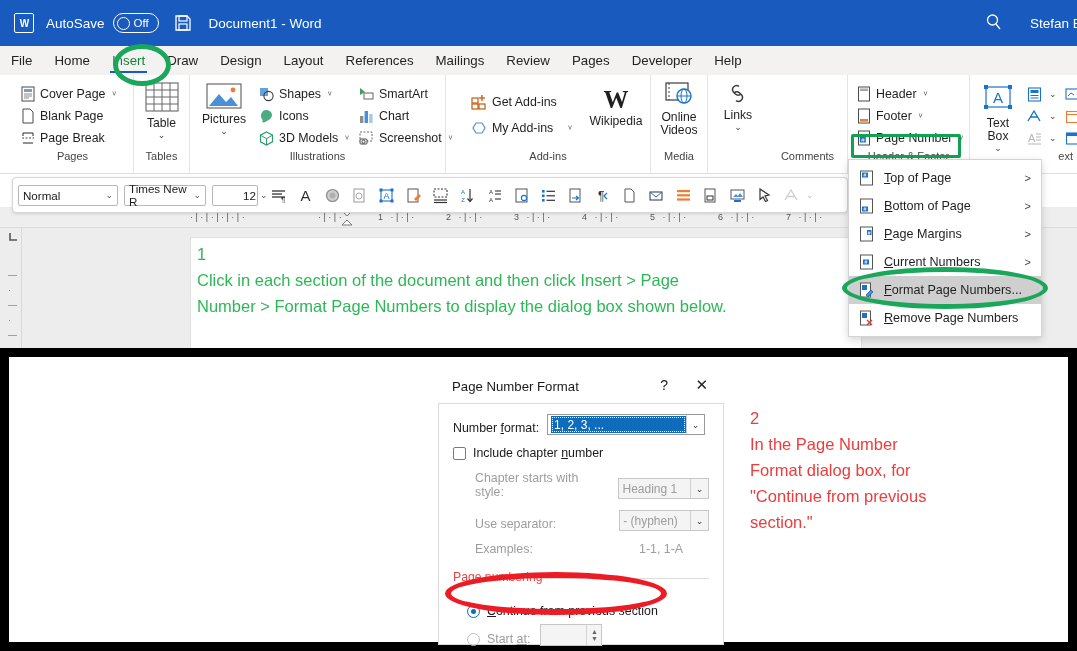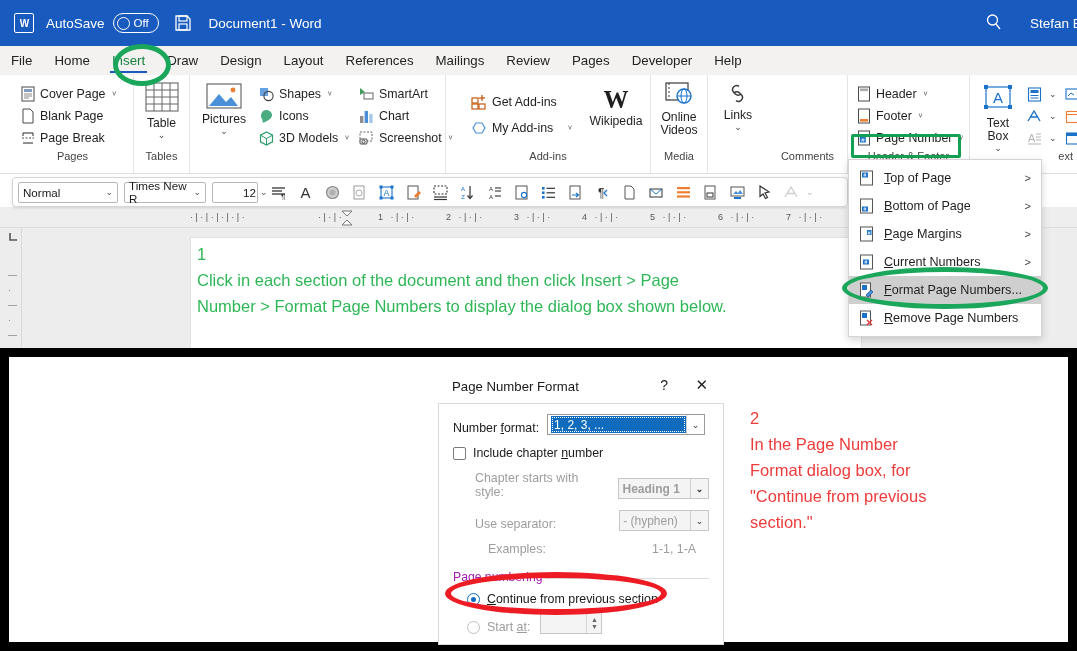--- a/index.html
+++ b/index.html
@@ -94,21 +94,21 @@
     display: flex; align-items: center; height: 28px;
     padding: 0 8px; font-size: 12.6px; color: #1f1f1f; position: relative;
   }
   .mitem.sel { background: #cfcfcf; }
   .mitem .micon { width: 19px; margin-right: 8px; display:flex; justify-content:center; }
   .mitem .arrow { position: absolute; right: 10px; font-size: 11px; color: #444; }
   .ul { text-decoration: underline; }
 
   
   .fmtbar {
-    position: absolute; top: 177px; left: 12px; width: 836px; height: 30px;
+    position: absolute; top: 177px; left: 12px; width: 836px; height: 36px;
     background: #fff; border: 1px solid #d8d6d4; border-radius: 4px;
     box-shadow: 0 1px 3px rgba(0,0,0,.12);
     display: flex; align-items: center; gap: 2px; padding: 0 5px; z-index: 25;
   }
   .combo {
     height: 21px; border: 1px solid #b9b7b5; border-radius: 2px;
     display: flex; align-items: center; justify-content: space-between;
     font-size: 11.6px; padding: 0 4px; color: #1a1a1a; background: #fff;
   }
   .combo .cv { font-size: 9px; color: #555; margin-left: 4px; }
@@ -175,21 +175,21 @@
     outline: 1px dotted #fff; outline-offset: -2px; font-size: 12px;
   }
   .cbx { width: 13px; height: 13px; border: 1px solid #7a7a7a; border-radius: 2px; margin-right: 7px; }
   .radio { width: 13px; height: 13px; border: 1px solid #7a7a7a; border-radius: 50%; margin-right: 7px; position: relative; }
   .radio.on { border: 1px solid #0F6CBD; }
   .radio.on::after {
     content: ""; position: absolute; left: 3px; top: 3px;
     width: 5px; height: 5px; border-radius: 50%; background: #0F6CBD;
   }
   .radio.dis { border-color: #c0c0c0; }
-  .grouphdr { font-size: 12.2px; color: #a21caf; margin-bottom: 8px; position: relative; }
+  .grouphdr { font-size: 12.2px; color: #ef4444; margin-bottom: 20px; position: relative; }
   .grouphdr::after {
     content:""; position:absolute; left:92px; right:0; top:8px; height:1px; background:#dcdcdc;
   }
   .redtext {
     position: absolute; left: 741px; top: 48px; width: 280px;
     color: #EE3B3B; font-size: 16.5px; line-height: 26px;
   }
   .red-oval {
     position: absolute; left: 6px; top: 168px; width: 222px; height: 43px;
     border: 6px solid #ED1C24; border-radius: 50%; z-index: 5; pointer-events: none;
@@ -349,20 +349,21 @@
       <div class="ritem">
         <svg width="15" height="15" viewBox="0 0 15 15">
             <rect x="1" y="1" width="12" height="9" fill="none" stroke="#666" stroke-width="1" stroke-dasharray="2 1.5"></rect>
             <rect x="1" y="8" width="7" height="5" rx="1" fill="#fff" stroke="#444" stroke-width="1"></rect>
             <circle cx="4.5" cy="10.7" r="1.6" fill="none" stroke="#444" stroke-width="1"></circle>
           </svg>
         <span>Screenshot</span>
         <span class="cvr">ⱽ</span>
       </div>
     </div>
+    <div class="glabel">Illustrations</div>
   </div>
 
   <div class="rgroup" style="left:446px; width:205px;">
     <div style="position:absolute; left:22px; top:14px;">
       <div class="ritem" style="height:26px;">
         <svg width="16" height="16" viewBox="0 0 16 16">
             <rect x="1" y="4" width="6" height="5" fill="none" stroke="#C55A11" stroke-width="1.2"></rect>
             <rect x="1" y="10" width="6" height="5" fill="none" stroke="#C55A11" stroke-width="1.2"></rect>
             <rect x="8" y="10" width="6" height="5" fill="none" stroke="#C55A11" stroke-width="1.2"></rect>
             <line x1="11" y1="1" x2="11" y2="7" stroke="#C55A11" stroke-width="1.3"></line>
@@ -805,36 +806,36 @@
         </div>
       </div>
 
       <div class="row">
         <div class="cbx"></div>
         <span class="lbl"><span>Include chapter </span><span class="ul">n</span><span>umber</span></span>
       </div>
 
       <div class="row" style="padding-left:22px;">
         <span class="lbl dis">Chapter starts with style:</span>
-        <div class="dcombo dis" style="width:96px; margin-left:16px;font-weight:bold;">
+        <div class="dcombo dis" style="width:96px; margin-left:16px;">
           <span>Heading 1</span>
           <span class="arrowbx">⌄</span>
         </div>
       </div>
 
       <div class="row" style="padding-left:22px;">
         <span class="lbl dis" style="width:146px;">Use separator:</span>
         <div class="dcombo dis" style="width:96px; margin-left:8px;">
           <span>-    (hyphen)</span>
           <span class="arrowbx">⌄</span>
         </div>
       </div>
 
       <div class="row" style="padding-left:22px;">
-        <span class="lbl dis" style="width:146px;margin-left:13px;">Examples:</span>
+        <span class="lbl dis" style="width:146px;">Examples:</span>
         <span class="lbl dis" style="margin-left:18px;">1-1, 1-A</span>
       </div>
 
       <div class="grouphdr" style="margin-top:14px;">Page numbering</div>
 
       <div class="row" style="padding-left:14px; margin-bottom:6px;">
         <div class="radio on"></div>
         <span class="lbl"><span class="ul">C</span><span>ontinue from previous section</span></span>
       </div>
 

